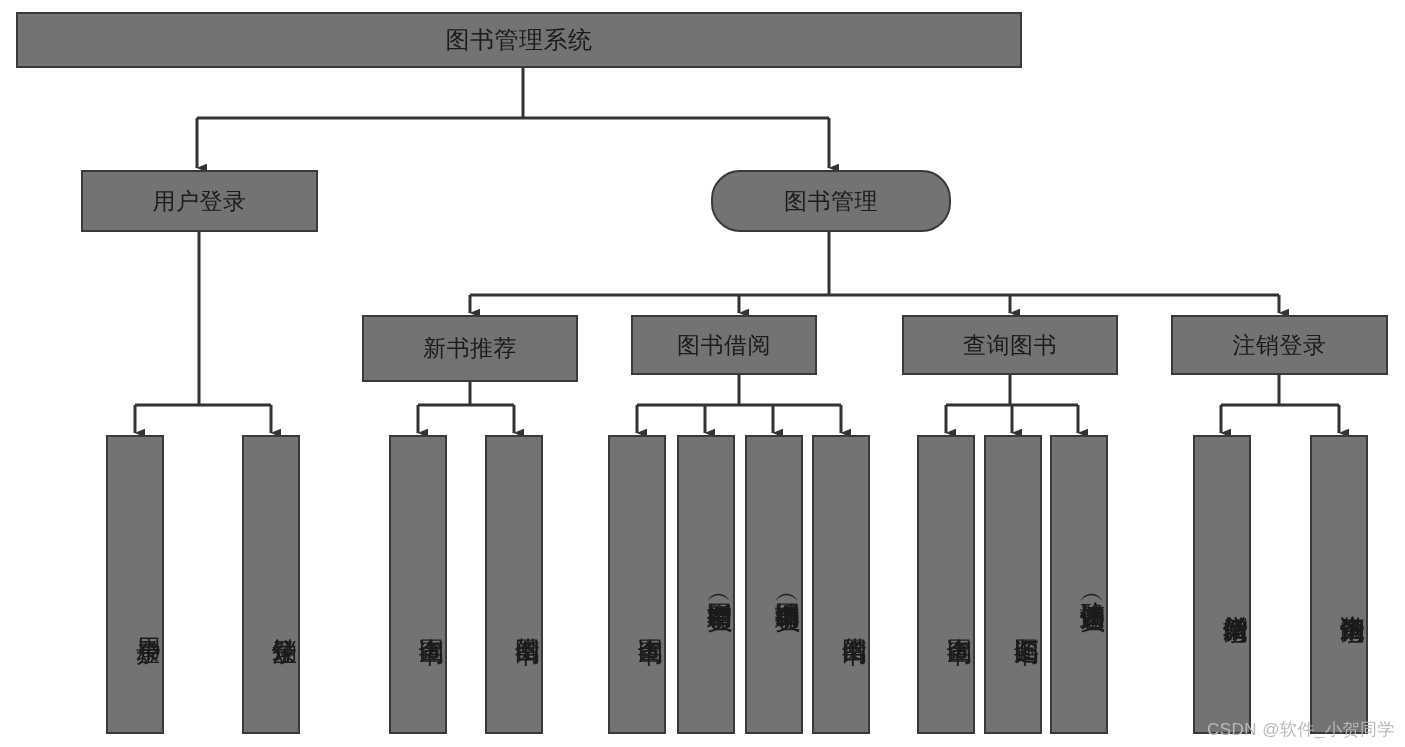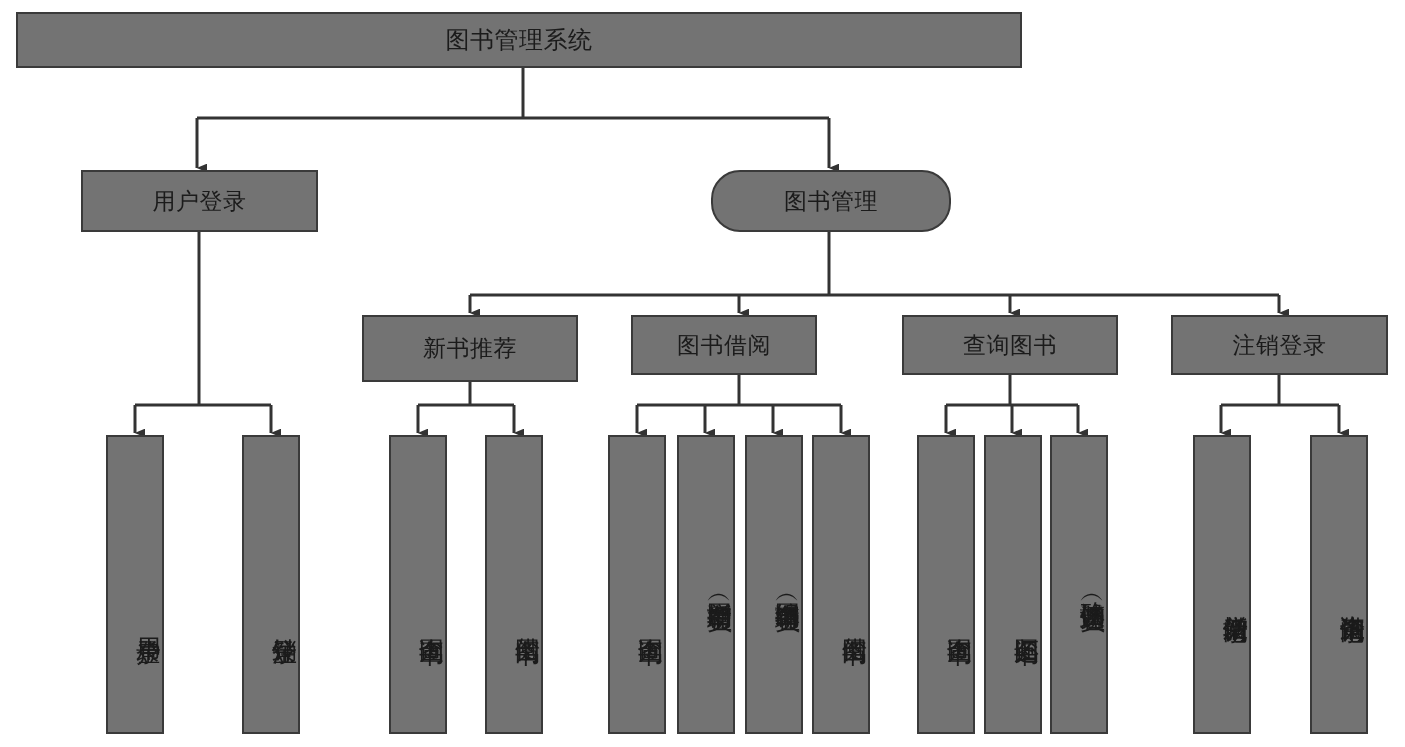--- a/index.html
+++ b/index.html
@@ -198,14 +198,15 @@
   </div>
 
   <div class="node vert" style="left:1193px; top:435px; width:58px; height:299px; padding-top:26px;">
     <span class="label">新增借阅记录</span>
   </div>
 
   <div class="node vert" style="left:1310px; top:435px; width:58px; height:299px; padding-top:26px;">
     <span class="label">查询借阅记录</span>
   </div>
 
+  <div id="watermark">CSDN @软件_小贺同学</div>
 
 </div>
 
 </body></html>

